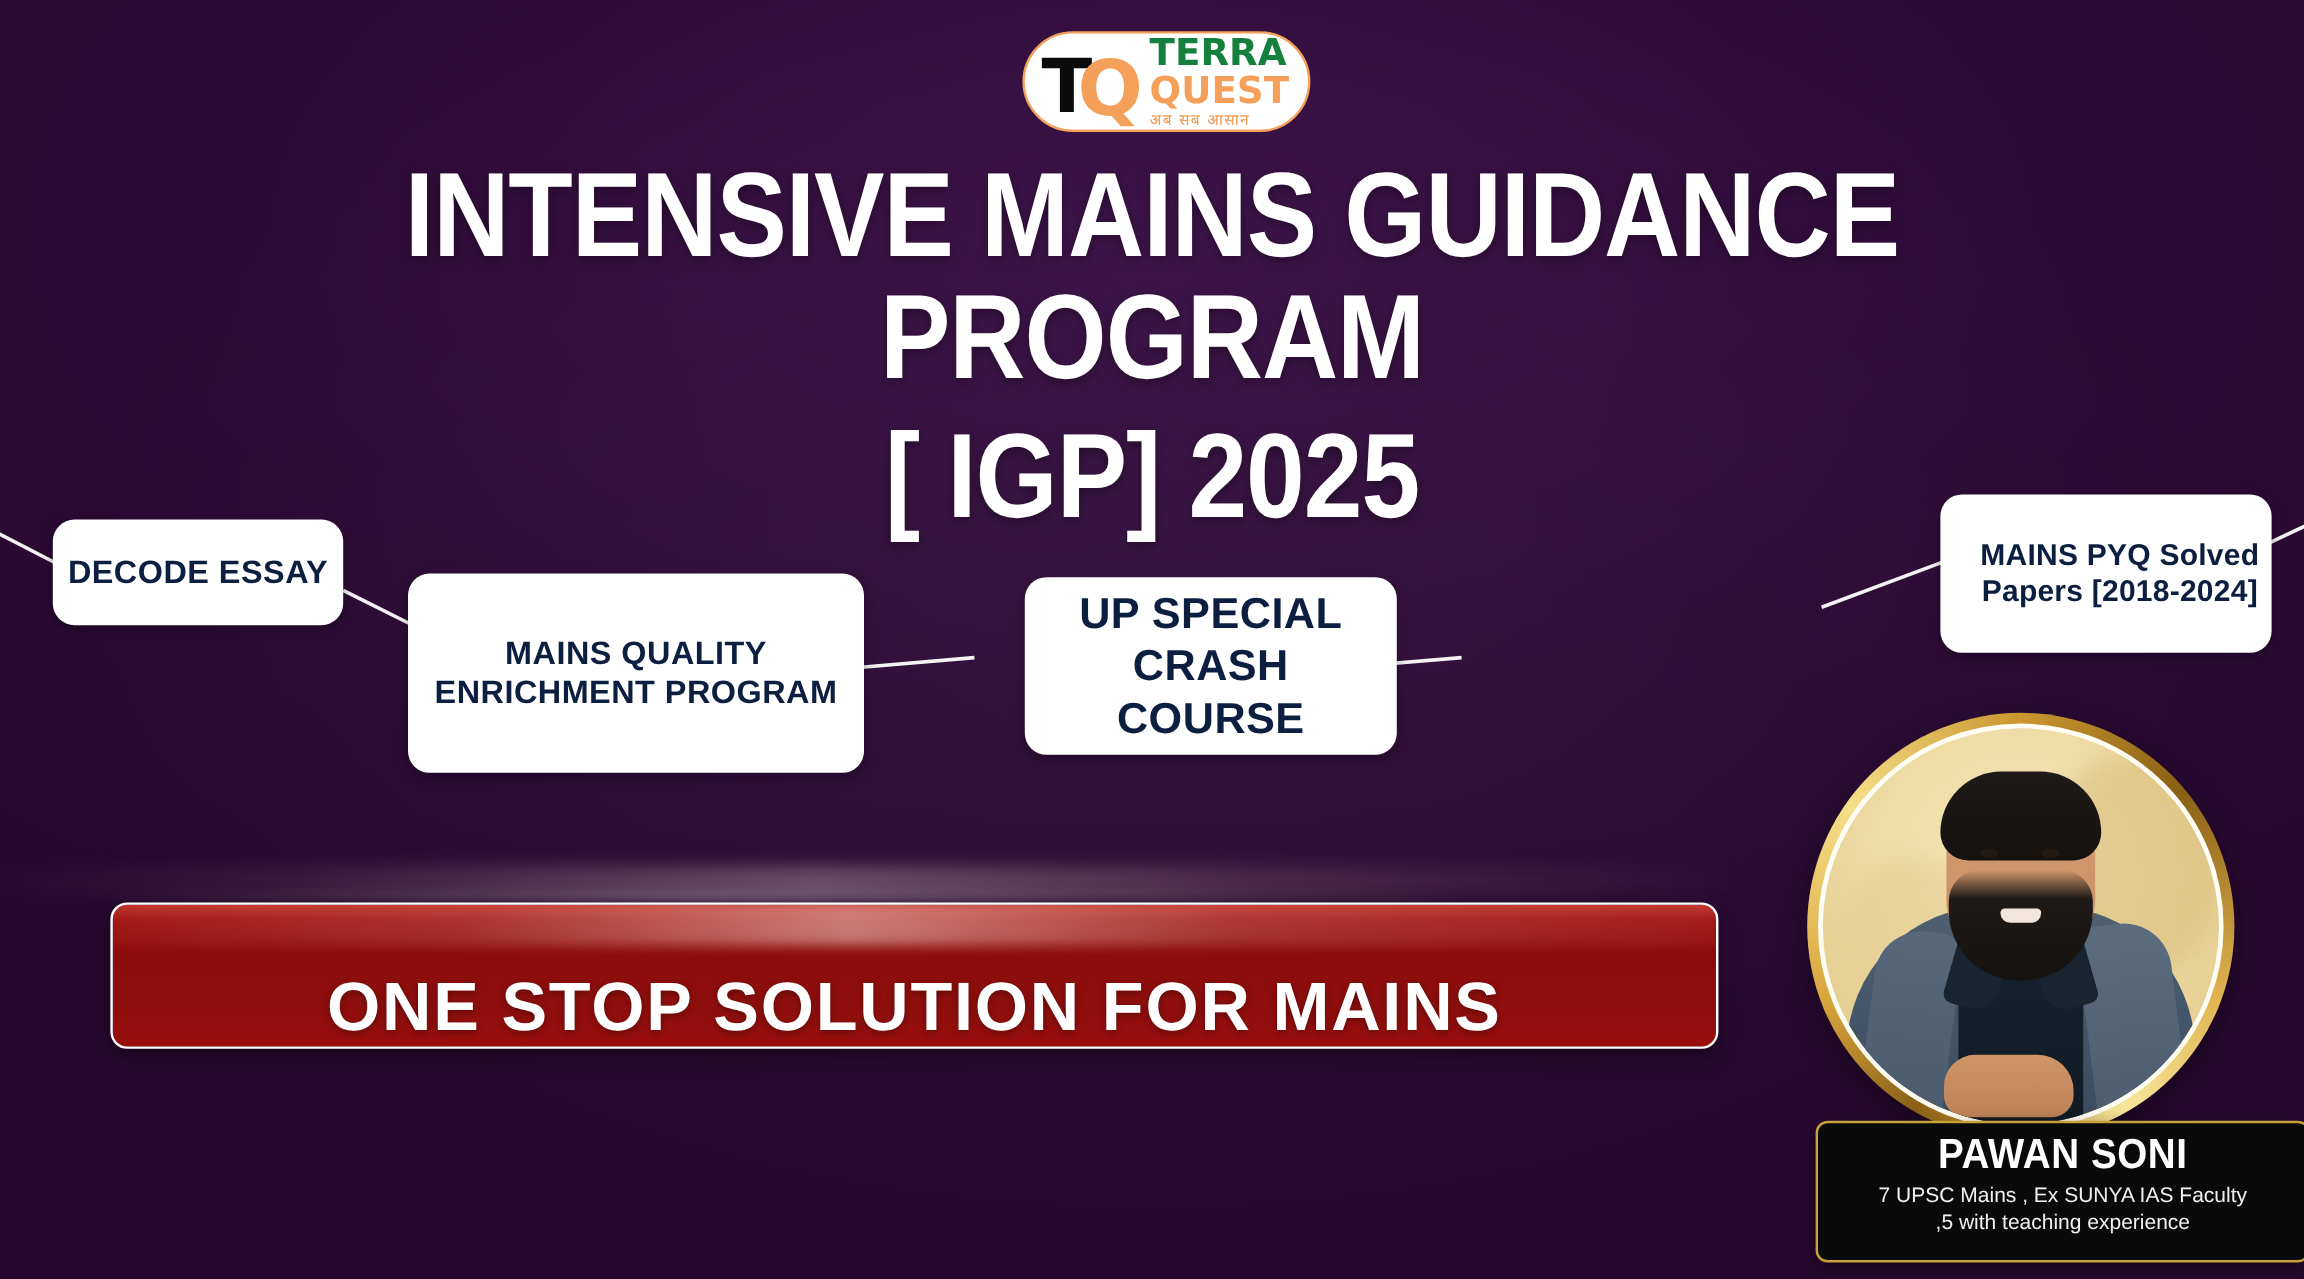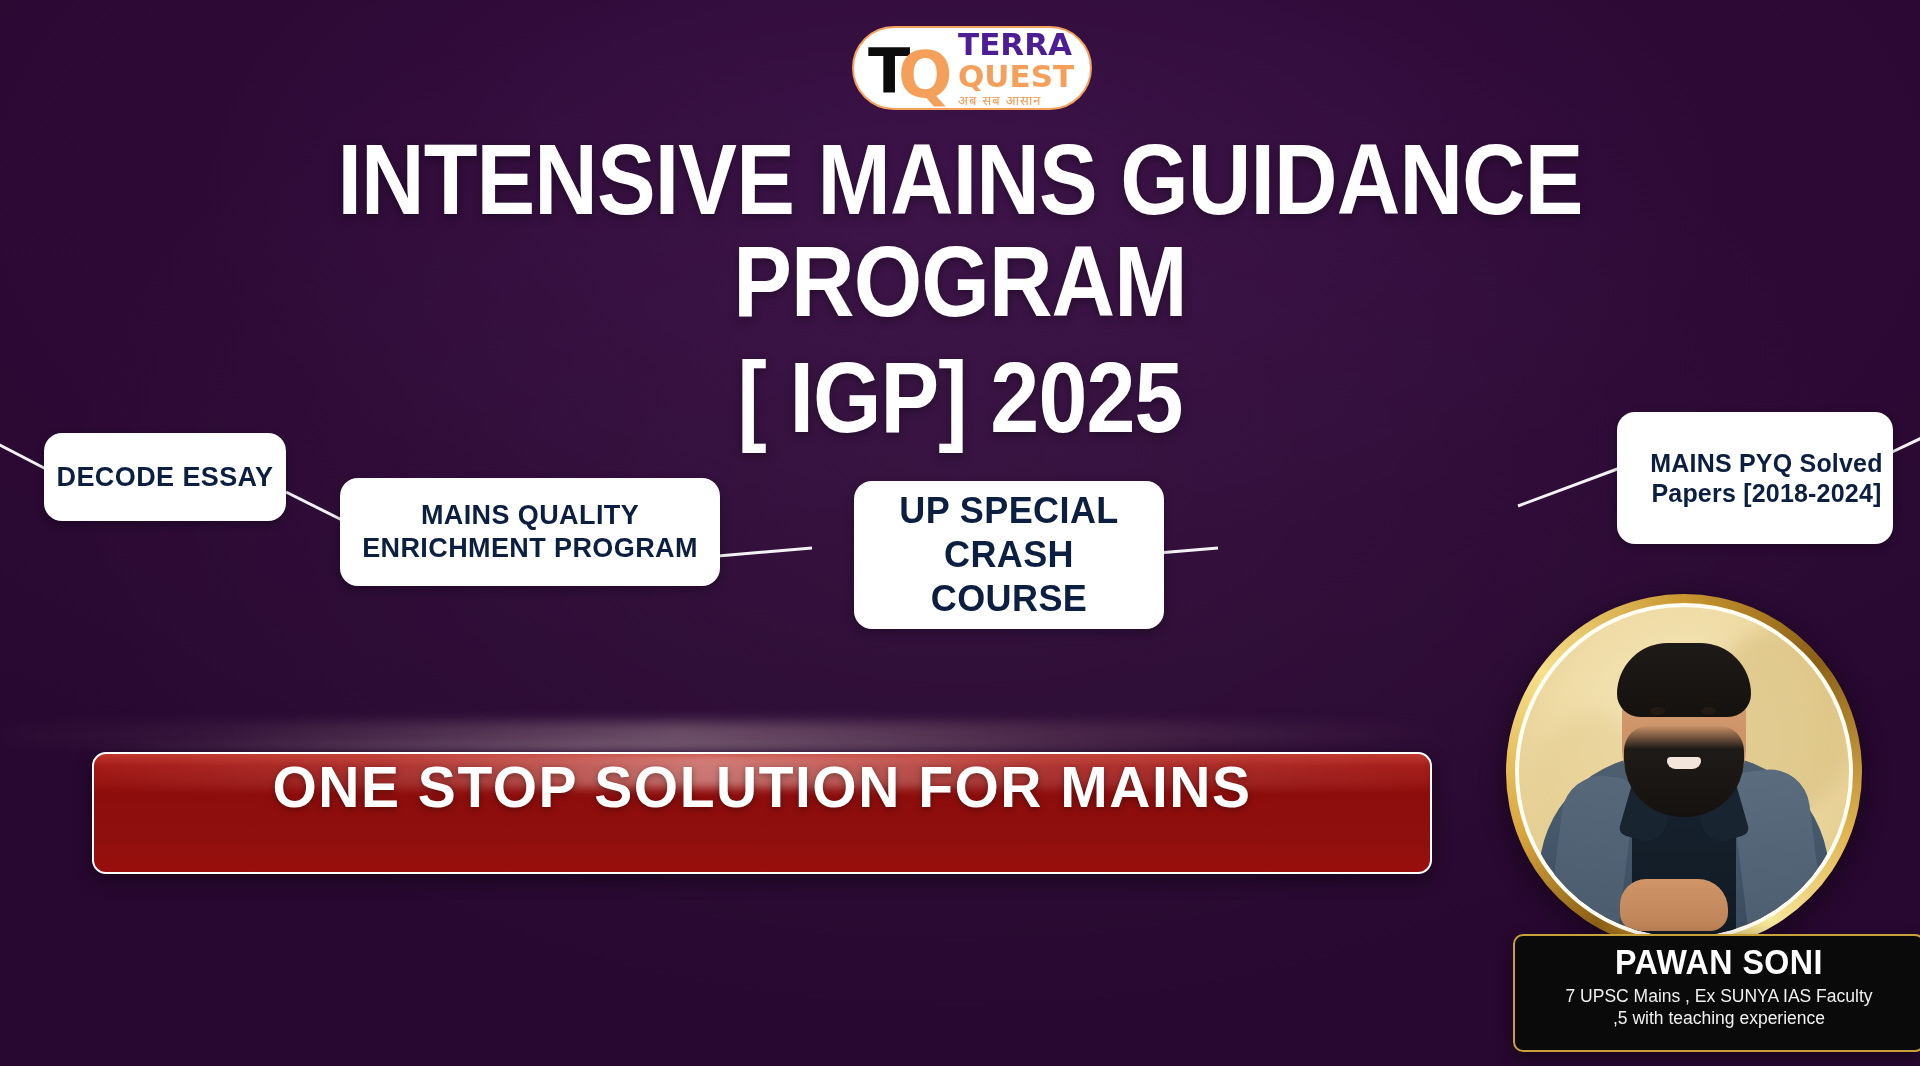--- a/index.html
+++ b/index.html
@@ -66,21 +66,21 @@
   .logo-mark .tq-q{
     position:absolute; left:34px; top:12px;
     font-family:"DejaVu Sans", sans-serif;
     font-weight:bold; font-size:64px; color:#f5a05a; line-height:1;
   }
   .logo-words{
     display:flex; flex-direction:column; justify-content:center; line-height:1; margin-left:2px;
   }
   .logo-terra{
     font-family:"DejaVu Sans", sans-serif;
-    font-weight:bold; font-size:31px; color:#4c1d95;
+    font-weight:bold; font-size:31px; color:#15803d;
     letter-spacing:0px;
   }
   .logo-quest{
     font-family:"DejaVu Sans", sans-serif;
     font-weight:bold; font-size:31px; color:#f5a05a;
     letter-spacing:0px; margin-top:1px;
   }
   .logo-hindi{
     font-family:"DejaVu Sans", sans-serif;
     font-size:13px; color:#f09a52; text-align:left;
@@ -113,41 +113,41 @@
     border-radius:18px;
     color:#0d1f40;
     font-weight:bold;
     text-align:center;
     display:flex; align-items:center; justify-content:center;
     box-shadow: 0 3px 10px rgba(0,0,0,0.30);
     padding:8px 10px;
     line-height:1.22;
   }
   .pill-decode{ left:44px;  top:433px; width:242px; height:88px; font-size:27px; letter-spacing:0.4px; }
-  .pill-mqep  { left:340px; top:478px; width:380px; height:108px; font-size:27px; letter-spacing:0.4px; }
+  .pill-mqep  { left:340px; top:478px; width:380px; height:166px; font-size:27px; letter-spacing:0.4px; }
   .pill-up    { left:854px; top:481px; width:310px; height:148px; font-size:36px; letter-spacing:0.4px; }
   .pill-100   { left:1218px;top:478px; width:302px; height:140px; font-size:26px; letter-spacing:0.2px; }
   .pill-pyq   { left:1617px;top:412px; width:276px; height:132px; font-size:25px; letter-spacing:0.2px;padding-left:33px; }
 
   
   .cta{
     position:absolute; left:92px; top:752px;
     width:1340px; height:122px;
     border-radius:14px;
     border:2px solid #ffffff;
     background:
       linear-gradient(180deg,
         #c0352b 0%,
         #a31713 10%,
         #8d0d0c 34%,
         #8e0f0d 70%,
         #990f0d 100%);
     box-shadow: 0 6px 18px rgba(0,0,0,0.40);
     overflow:hidden;
-    display:flex; align-items:flex-start; justify-content:center;
+    display:flex; align-items:flex-end; justify-content:center;
   }
   .cta-gloss{
     position:absolute; left:0; right:0; top:0; height:34px;
     background: linear-gradient(90deg,
         rgba(255,255,255,0.02) 0%,
         rgba(255,255,255,0.12) 22%,
         rgba(255,240,235,0.46) 46%,
         rgba(255,255,255,0.14) 70%,
         rgba(255,255,255,0.03) 100%);
     filter: blur(5px);

